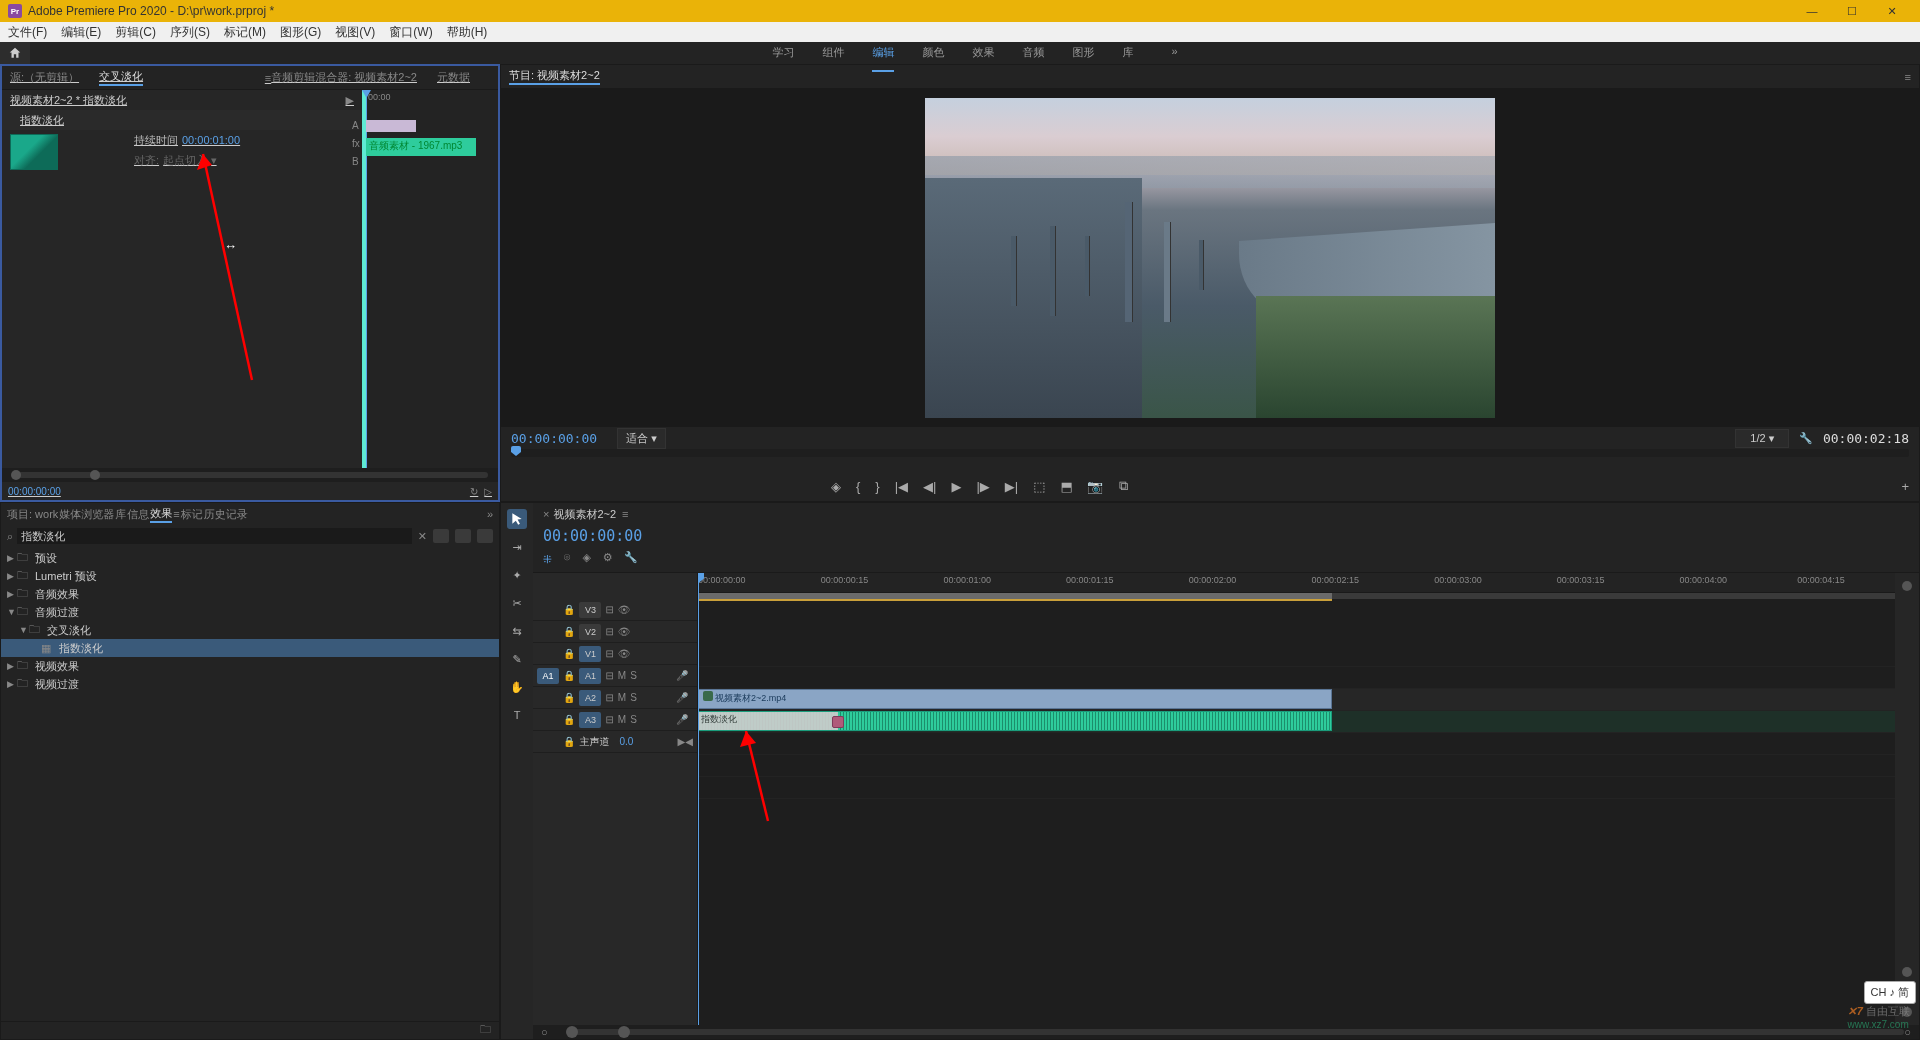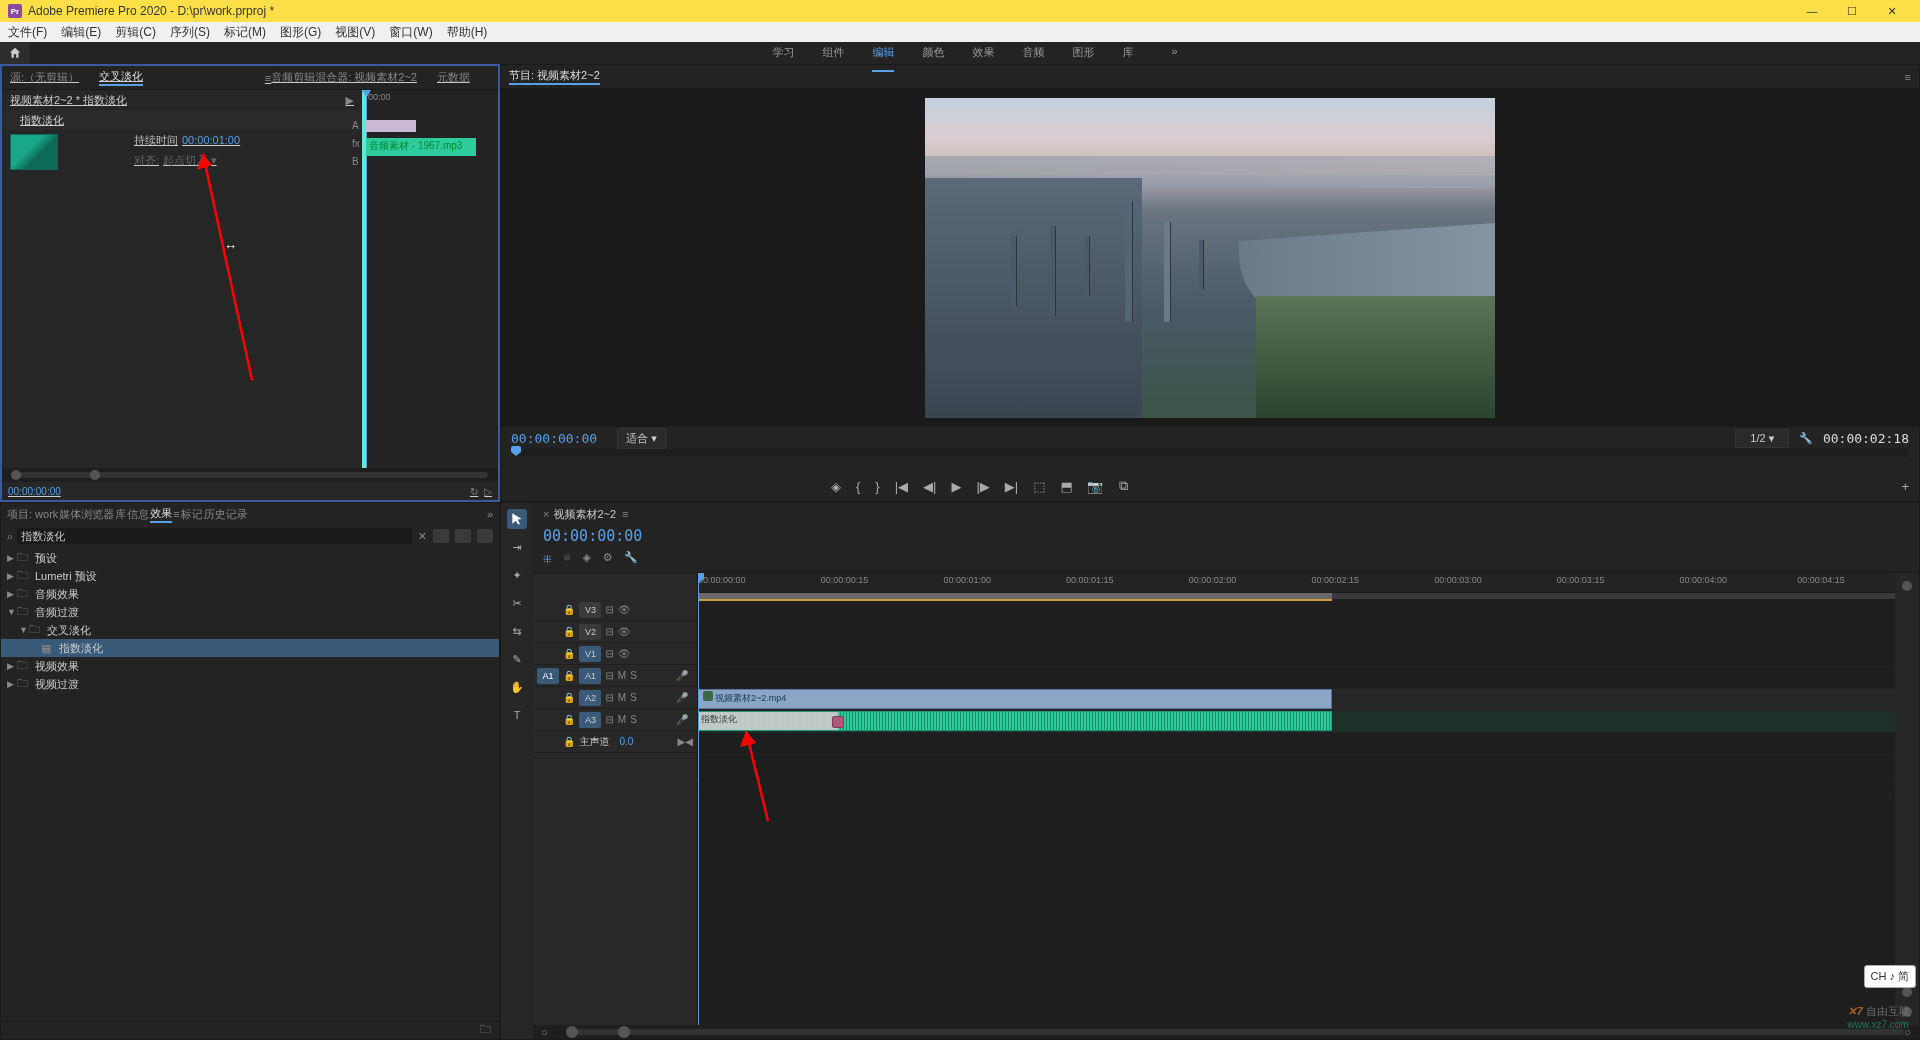--- a/index.html
+++ b/index.html
@@ -1,19 +1,19 @@
 <!DOCTYPE html>
 <html><head>
 <meta charset="utf-8">
 <style>
 * { margin: 0; padding: 0; box-sizing: border-box; font-family: "Microsoft YaHei", sans-serif; user-select: none; }
 body { background: #232323; color: #ccc; font-size: 11px; overflow: hidden; width: 1920px; height: 1040px; position: relative; }
 
 
-.titlebar { height: 22px; background: #fde047; color: #333; display: flex; align-items: center; padding: 0 8px; }
+.titlebar { height: 22px; background: #eab308; color: #333; display: flex; align-items: center; padding: 0 8px; }
 .titlebar .pr-logo { width: 14px; height: 14px; background: #8a4aa0; border-radius: 2px; margin-right: 6px; display: flex; align-items: center; justify-content: center; color: #fff; font-size: 8px; font-weight: bold; }
 .titlebar .title-text { font-size: 12px; }
 .titlebar .window-controls { margin-left: auto; display: flex; }
 .titlebar .window-controls span { width: 40px; text-align: center; font-size: 11px; cursor: pointer; }
 
 
 .menubar { height: 20px; background: #f0f0f0; color: #333; display: flex; align-items: center; padding: 0 8px; font-size: 12px; }
 .menubar span { margin-right: 14px; cursor: pointer; }
 
 
@@ -159,21 +159,21 @@
 .tl-bottom-scroll { height: 14px; background: #1e1e1e; display: flex; align-items: center; padding: 0 8px; }
 .tl-scroll-track { flex: 1; height: 6px; background: #333; border-radius: 3px; position: relative; }
 .tl-scroll-thumb { position: absolute; width: 12px; height: 12px; background: #555; border-radius: 50%; top: -3px; }
 .tl-o { color: #888; margin-right: 20px; }
 
 .tl-right-controls { width: 24px; background: #262626; display: flex; flex-direction: column; align-items: center; padding: 8px 0; gap: 10px; }
 .tl-right-controls span { width: 10px; height: 10px; background: #555; border-radius: 50%; cursor: pointer; }
 
 .watermark { position: absolute; right: 10px; bottom: 10px; color: #888; font-size: 11px; pointer-events: none; opacity: 0.7; z-index: 5; }
 .watermark .logo { color: #e87923; font-weight: bold; font-style: italic; }
-.ime-badge { position: absolute; right: 4px; bottom: 52px; background: #fff; color: #333; padding: 3px 6px; border: 1px solid #aaa; font-size: 11px; border-radius: 3px; pointer-events: none; z-index: 6; }
+.ime-badge { position: absolute; right: 4px; bottom: 36px; background: #fff; color: #333; padding: 3px 6px; border: 1px solid #aaa; font-size: 11px; border-radius: 3px; pointer-events: none; z-index: 6; }
 
 
 .fake-cursor { position: absolute; left: 222px; top: 147px; font-size: 13px; color: #fff; pointer-events: none; z-index: 110; }
 </style>
 </head>
 <body>
 
 <div class="titlebar">
   <div class="pr-logo">Pr</div>
   <div class="title-text">

